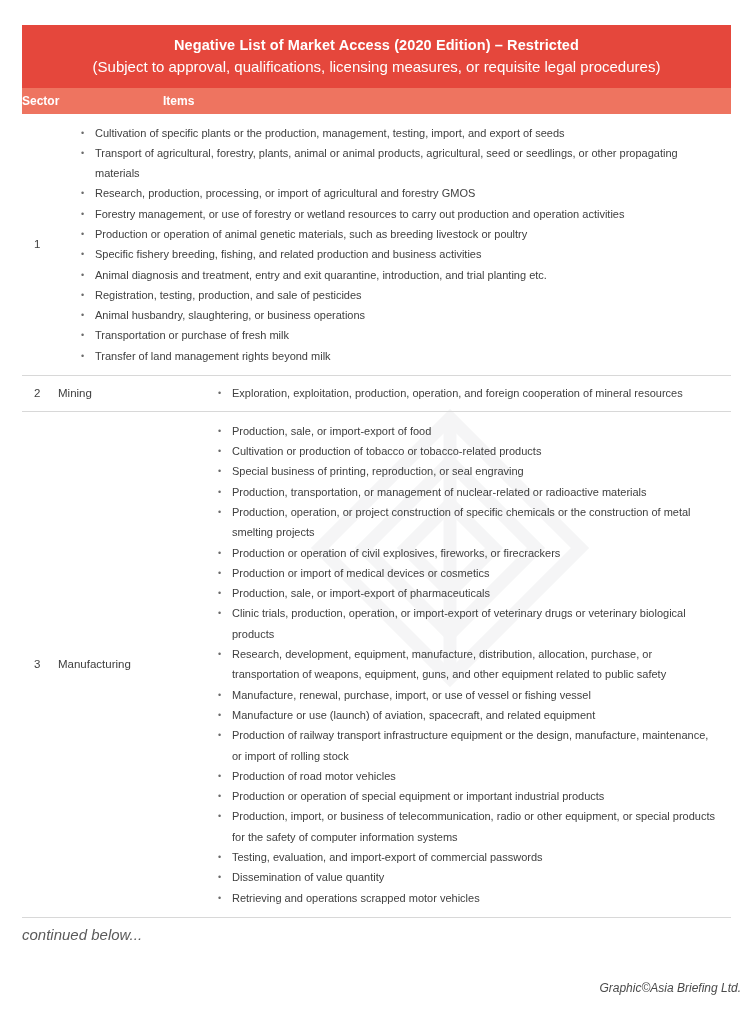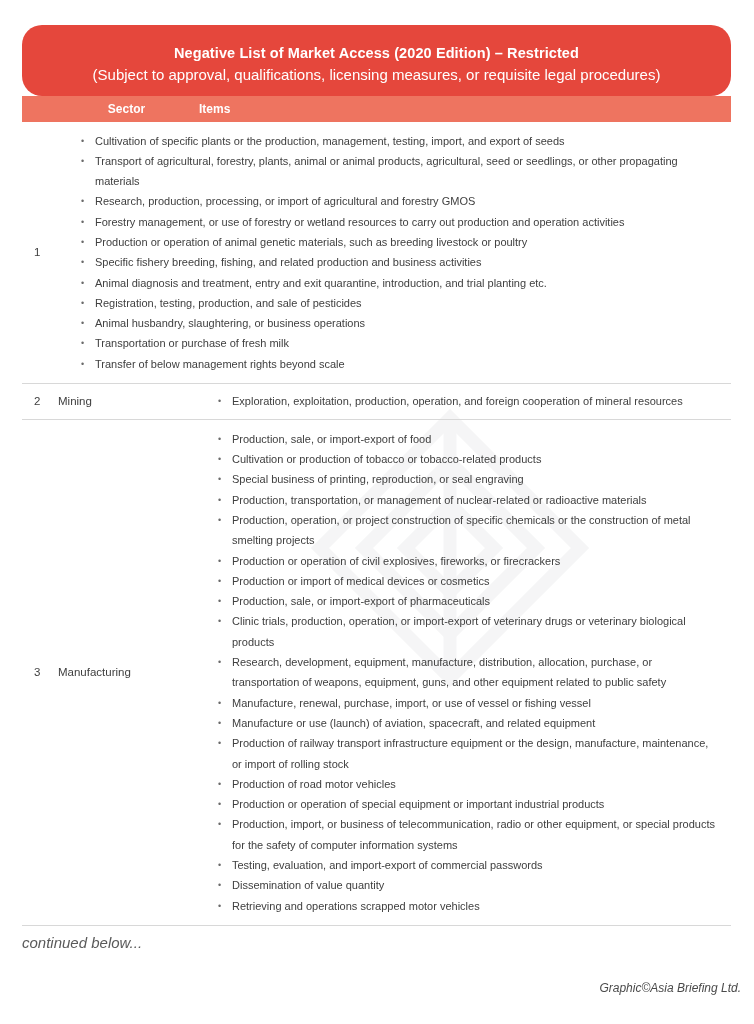--- a/index.html
+++ b/index.html
@@ -14,43 +14,42 @@
   .page{position:absolute;inset:0;}
   .table-card{
     position:absolute;
     left:22px; top:25px; width:709px;
     background:transparent;
   }
   .title-bar{
     background:var(--header-bg);
     color:#ffffff;
     text-align:center;
-    padding:18px 20px 9px 20px;
-    border-radius:20px;
+    padding:10px 20px 9px 20px;
   }
   .title{
     font-size:14.5px;
     font-weight:bold;
     line-height:1.45;
     letter-spacing:.1px;
   }
   .subtitle{
     font-size:15px;
     line-height:1.5;
   }
   .col-header{
     background:var(--subheader-bg);
     color:#ffffff;
     display:flex;
     align-items:center;
     height:26px;
     font-weight:bold;
     font-size:12px;
   }
-  .col-header .h-sector{ margin-left:36px; width:137px;text-align:center; }
+  .col-header .h-sector{ width:137px; }
   .col-header .h-items{ margin-left:4px; }
   .tbody{ position:relative; }
   .row{
     display:flex;
     align-items:center;
     position:relative;
   }
   .row + .row{ border-top:1px solid var(--divider); }
   .tbody{ border-bottom:1px solid var(--divider); }
   .row.pad-lg{ padding:9px 0; }
@@ -173,21 +172,21 @@
             <div class="item">
               <span class="bullet">•</span>
               <span class="item-text">Animal husbandry, slaughtering, or business operations</span>
             </div>
             <div class="item">
               <span class="bullet">•</span>
               <span class="item-text">Transportation or purchase of fresh milk</span>
             </div>
             <div class="item">
               <span class="bullet">•</span>
-              <span class="item-text">Transfer of below management rights beyond scale</span>
+              <span class="item-text">Transfer of land management rights beyond milk</span>
             </div>
           </div>
         </div>
         <div class="row pad-sm">
           <div class="cell-num">2</div>
           <div class="cell-sector">Mining</div>
           <div class="cell-items">
             <div class="item">
               <span class="bullet">•</span>
               <span class="item-text">Exploration, exploitation, production, operation, and foreign cooperation of mineral resources</span>

